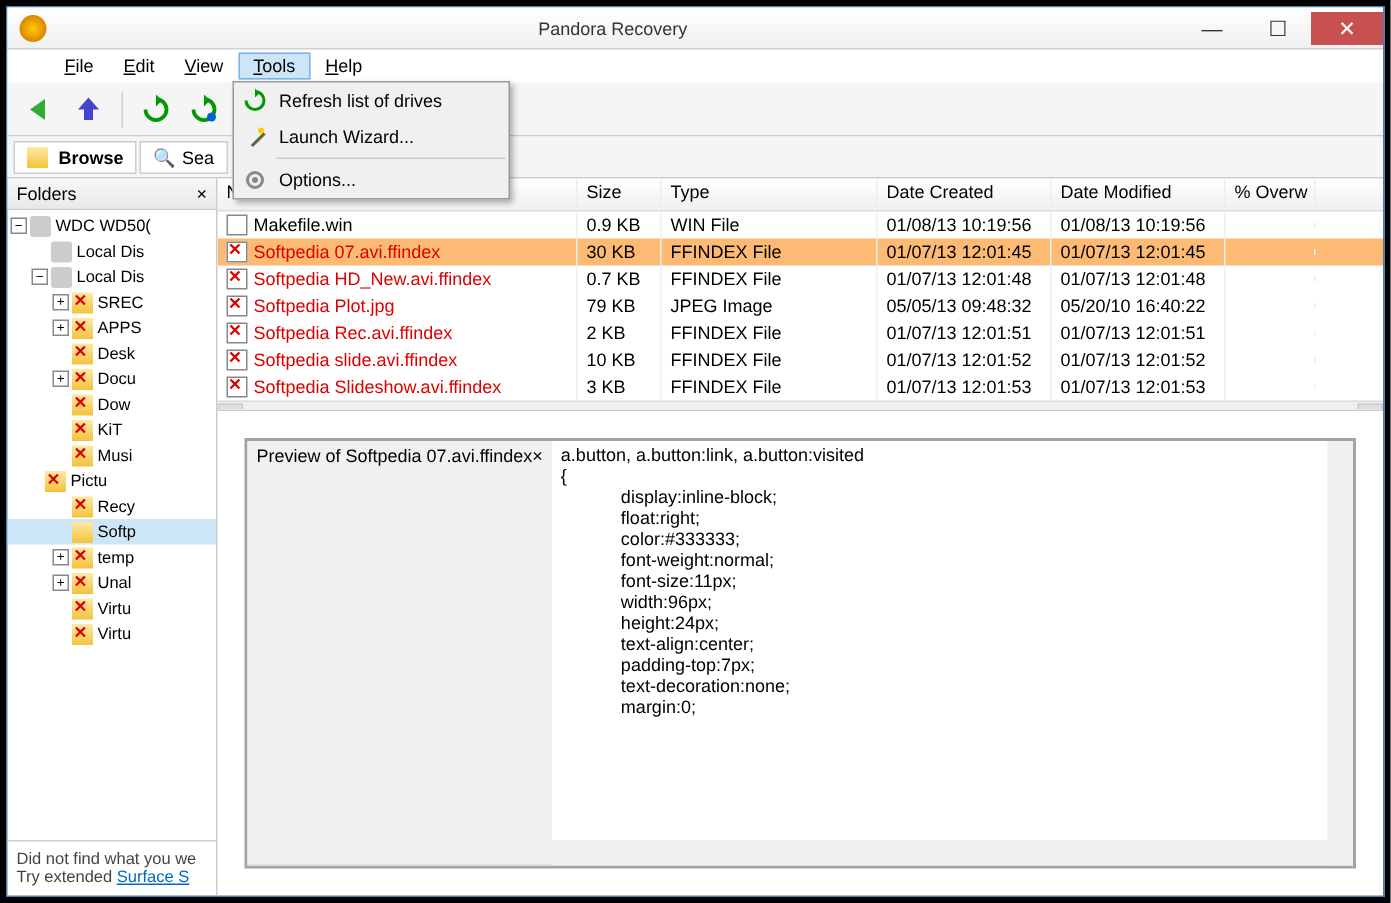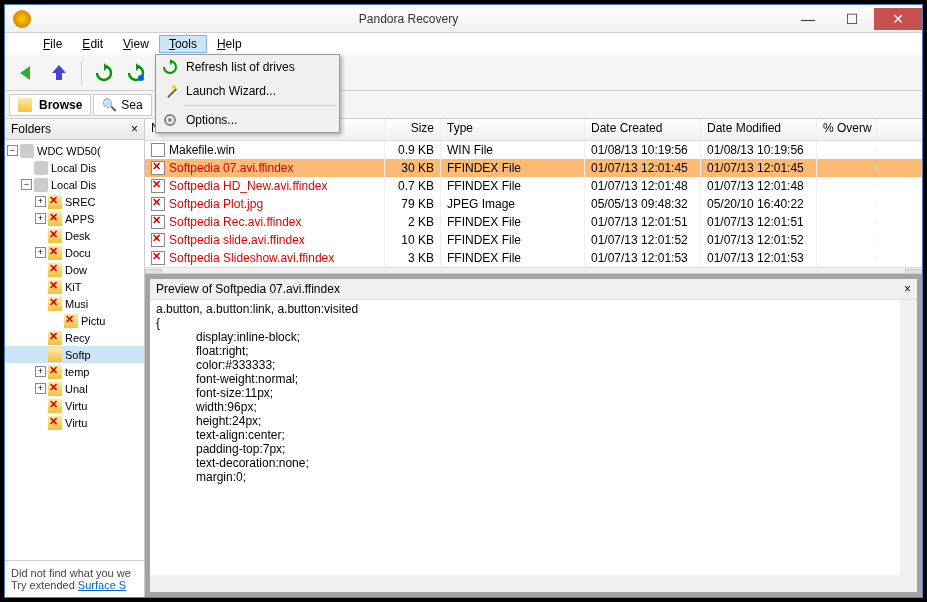--- a/index.html
+++ b/index.html
@@ -47,25 +47,25 @@
 .list-row { display: flex; height: 18px; align-items: center; }
 .list-row.sel { background: #fdba74; }
 .file-icon { width: 14px; height: 14px; margin-right: 4px; display: inline-block; vertical-align: middle; }
 .file-icon.del { background: #fff; border: 1px solid #888; position: relative; }
 .file-icon.del::after { content: "✕"; position: absolute; left: 0; top: -2px; color: #d00; font-size: 11px; font-weight: bold; }
 .file-icon.norm { background: #fff; border: 1px solid #888; }
 .deleted-text { color: #d00; }
 .hscroll { height: 17px; background: #f0f0f0; border-top: 1px solid #ddd; display: flex; align-items: center; }
 .hscroll .arrow { width: 17px; height: 15px; background: #e0e0e0; border: 1px solid #ccc; text-align: center; font-size: 9px; line-height: 13px; }
 .hscroll .track { flex: 1; }
-.preview { flex: 1; display: flex; flex-direction: column; border: 5px solid #a3a3a3; margin: 0; }
+.preview { flex: 1; display: flex; flex-direction: row; border: 2px solid #a3a3a3; margin: 18px; }
 .preview-header { background: #f0f0f0; padding: 3px 6px; display: flex; justify-content: space-between; border-bottom: 1px solid #ddd; }
 .preview-body { flex: 1; padding: 2px 6px; font-family: Tahoma, sans-serif; font-size: 12px; white-space: pre; overflow: hidden; border-right: 17px solid #f0f0f0; border-bottom: 17px solid #f0f0f0; }
 .col-name { width: 240px; }
-.col-size { width: 56px; text-align: right; }
+.col-size { width: 56px; }
 .col-type { width: 144px; }
 .col-date { width: 116px; }
 .col-over { width: 60px; text-align: right; }
 </style>
 </head>
 <body>
 
 <div class="window">
   <div class="titlebar">
     <div class="titlebar-icon"></div>
@@ -211,21 +211,21 @@
           <div class="tree-row" style="padding-left: 30px;">
             <span style="width:13px;display:inline-block"></span>
             <span class="tree-icon deleted-icon"></span>
             <span>KiT</span>
           </div>
           <div class="tree-row" style="padding-left: 30px;">
             <span style="width:13px;display:inline-block"></span>
             <span class="tree-icon deleted-icon"></span>
             <span>Musi</span>
           </div>
-          <div class="tree-row" style="padding-left: 46px;">
+          <div class="tree-row" style="padding-left: 12px;">
             <span style="width:13px;display:inline-block"></span>
             <span class="tree-icon deleted-icon"></span>
             <span>Pictu</span>
           </div>
           <div class="tree-row" style="padding-left: 30px;">
             <span style="width:13px;display:inline-block"></span>
             <span class="tree-icon deleted-icon"></span>
             <span>Recy</span>
           </div>
           <div class="tree-row sel" style="padding-left: 30px;">

